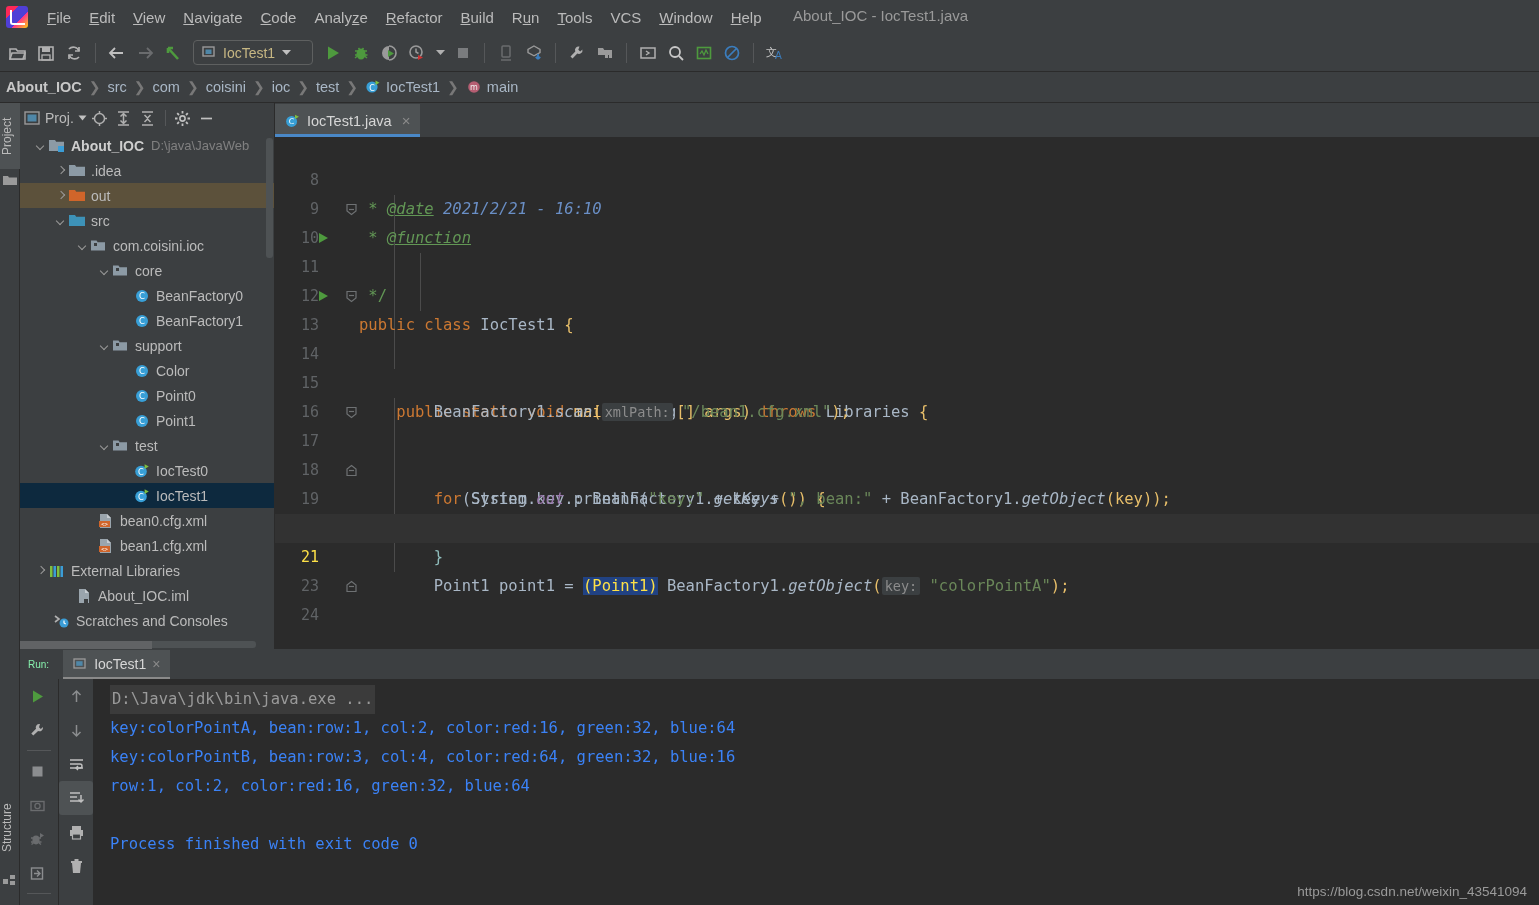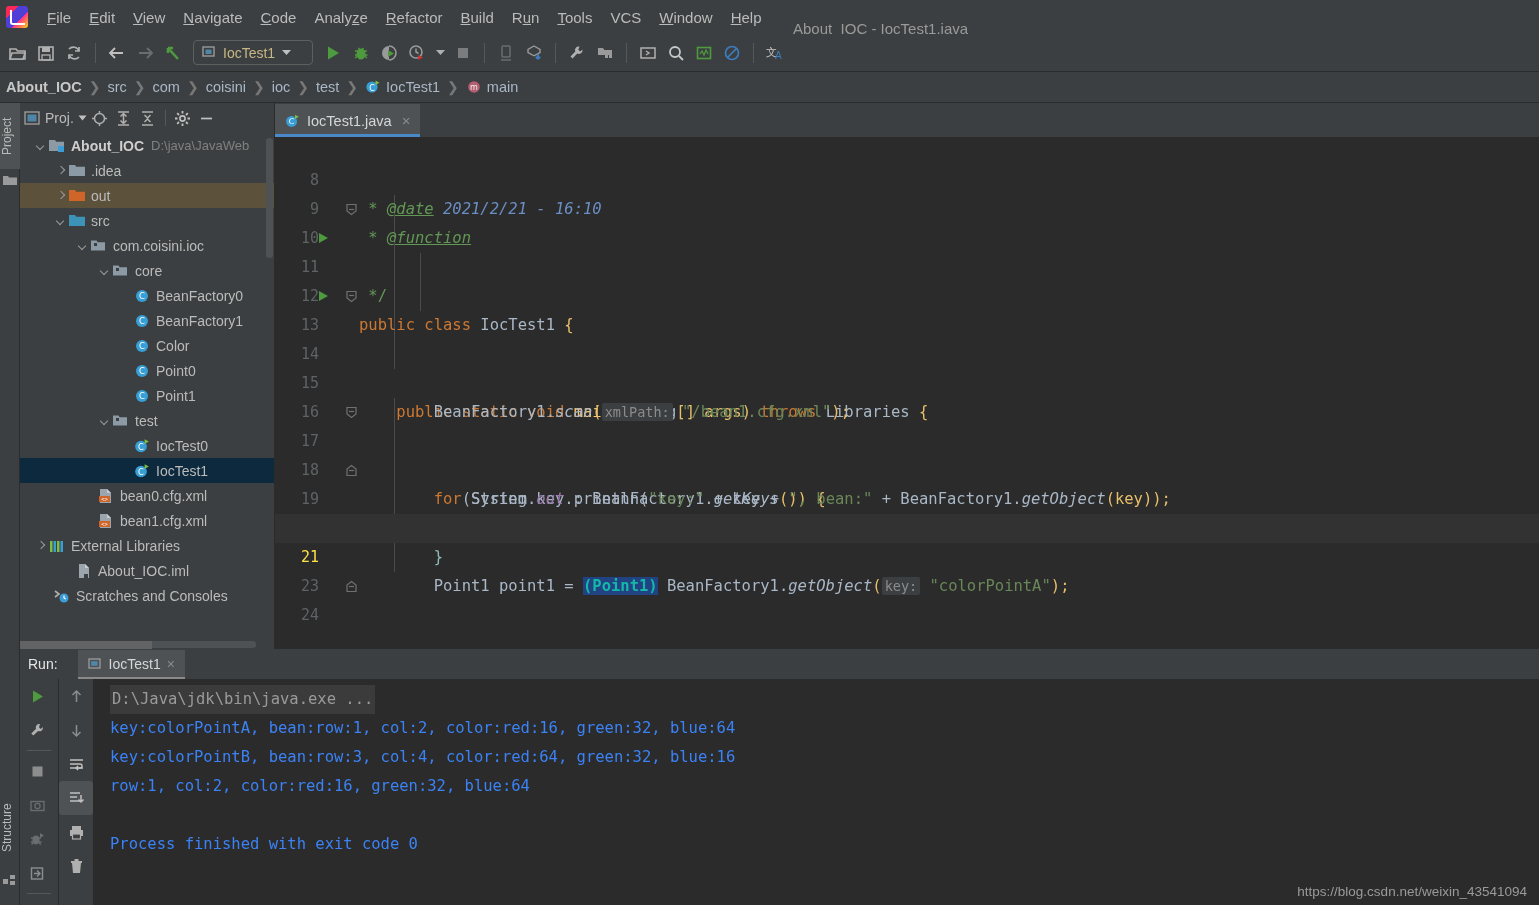--- a/index.html
+++ b/index.html
@@ -26,21 +26,21 @@
   .ij-logo::after {
     content:""; position:absolute; left:4px; top:4px; width:13px; height:13px;
     border-left: 2px solid #fff; border-bottom: 2px solid #fff; border-radius:0 0 0 3px;
   }
   .menu-item {
     font-size: 15px; color: #bbbbbb; padding: 4px 9px; cursor: default;
     white-space: nowrap;
   }
   .menu-item u { text-decoration: underline; }
   .win-title {
-    position: absolute; left: 793px; top: 20px;
+    position: absolute; left: 793px; top: 7px;
     font-size: 15px; color: #9a9a9a; white-space: nowrap;
   }
 
   
   .toolbar {
     position: absolute; left: 0; top: 34px; width: 1539px; height: 38px;
     background: #3c3f41; display: flex; align-items: center; padding-left: 4px;
     border-bottom: 1px solid #2b2b2b;
   }
   .tb { width: 28px; height: 28px; display:flex; align-items:center; justify-content:center; position:relative; }
@@ -151,31 +151,31 @@
   .fold { position: absolute; left: 70px; top: 8px; width: 13px; height: 13px; }
   .ctext { position: absolute; left: 84px; color: #a9b7c6; }
   .vline { position: absolute; width: 1px; background: #4b4b4b; left: 119px; }
 
   
   .kw { color: #cc7832; } .str { color: #6a8759; } .doc { color: #629755; }
   .fn { color: #ffc66d; } .cls { color: #a9b7c6; }
   .sfield { color: #9876aa; font-style: italic; } .mth { color: #a9b7c6; font-style: italic; }
   .hint { background: #3b3f41; color: #8c8c8c; border-radius: 2px; padding: 1px 3px; font-size: 13.5px; }
   .brk1 { color: #e8bf6a; } .brk2 { color: #8fbcbb; }
-  .sel { background: #214283; color: #14b8a6; font-weight: bold; }
+  .sel { background: #214283; color: #fde047; }
   .doctag { color: #629755; font-style: italic; text-decoration: underline; }
   .jdoc-blue { color: #6a8fc6; font-style: italic; }
 
   
   .runpanel {
     position: absolute; left: 20px; top: 649px; width: 1519px; height: 256px;
     background: #3c3f41;
   }
   .run-tabbar { height: 30px; display: flex; align-items: center; padding-left: 8px; }
-  .run-lbl { font-size: 14px; color: #e5e5e5; margin-right: 20px; }
+  .run-lbl { font-size: 10px; color: #86efac; margin-right: 14px; }
   .run-tab {
     height: 29px; display:flex; align-items:center; gap: 6px; padding: 0 10px;
     background: #4e5254; font-size: 14px; color: #d6d6d6; position: relative;
   }
   .run-tab::after { content:""; position:absolute; left:0; right:0; bottom:0; height:2px; background:#8a8a8a; }
   .run-tab .close { color: #8b8b8b; font-size: 14px; }
 
   .run-gutter1 { position: absolute; left: 0; top: 30px; width: 38px; bottom: 0; background: #3c3f41; }
   .run-gutter2 { position: absolute; left: 38px; top: 30px; width: 36px; bottom: 0; background: #3c3f41;
                  border-left: 1px solid #2b2b2b; border-right: 1px solid #2b2b2b; }
@@ -524,20 +524,30 @@
       <div class="trow" style="padding-left:114px">
         <span class="ticon">
           <svg width="17" height="16" viewBox="0 0 17 16">
               <circle cx="8" cy="8" r="6" fill="#389fd6"></circle>
               <text x="8" y="11.3" font-size="8.5" fill="#fff" text-anchor="middle" font-family="DejaVu Sans">C</text>
             </svg>
         </span>
         <span class="tlabel">BeanFactory1</span>
       </div>
 
+      <div class="trow" style="padding-left:78px">
+        <span class="twist d"></span>
+        <span class="ticon">
+          <svg width="17" height="16" viewBox="0 0 17 16">
+              <path d="M0 2.5h5.5l1.2 1.8H14V12.5H0z" fill="#8c9aa5"></path>
+              <rect x="3" y="5" width="3" height="3" fill="#3c3f41"></rect>
+            </svg>
+        </span>
+        <span class="tlabel">support</span>
+      </div>
 
       <div class="trow" style="padding-left:114px">
         <span class="ticon">
           <svg width="17" height="16" viewBox="0 0 17 16">
               <circle cx="8" cy="8" r="6" fill="#389fd6"></circle>
               <text x="8" y="11.3" font-size="8.5" fill="#fff" text-anchor="middle" font-family="DejaVu Sans">C</text>
             </svg>
         </span>
         <span class="tlabel">Color</span>
       </div>

